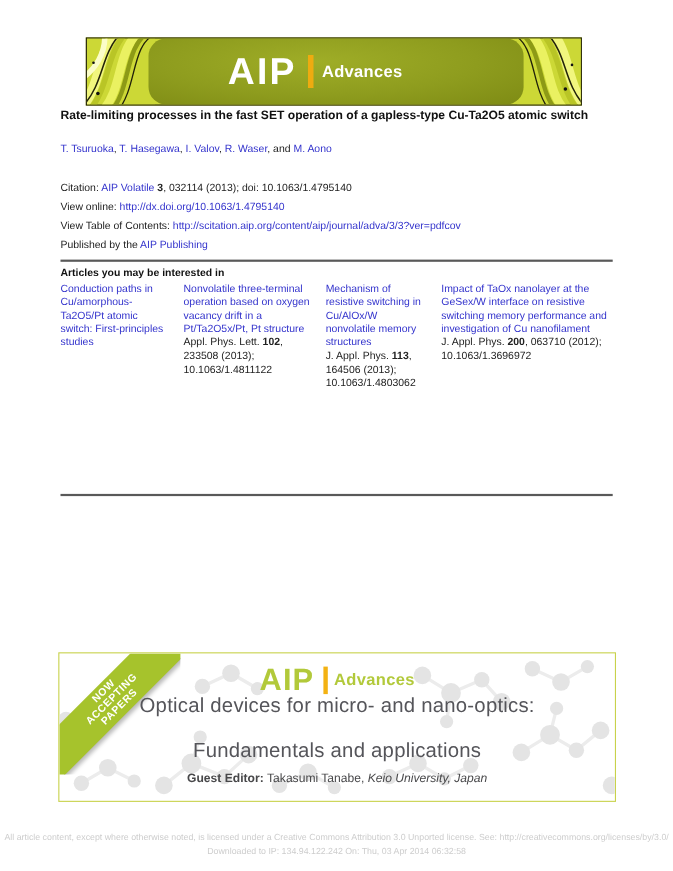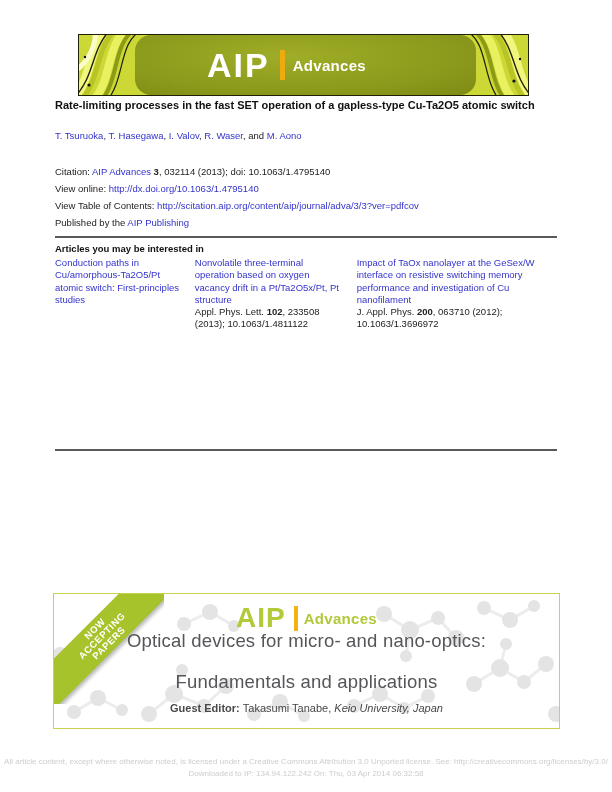--- a/index.html
+++ b/index.html
@@ -98,41 +98,45 @@
     <span><a class="link">T. Hasegawa</a><span>, </span></span>
   
     <span><a class="link">I. Valov</a><span>, </span></span>
   
     <span><a class="link">R. Waser</a><span>, and </span></span>
   
     <span><a class="link">M. Aono</a><span></span></span>
   </div>
 
 <div class="citation-block">
-  <div><span>Citation: </span><a class="link">AIP Advances</a><b> 3</b><span>, 032114 (2013); doi: 10.1063/1.4795140</span></div>
+  <div><span>Citation: </span><a class="link">AIP Volatile</a><b> 3</b><span>, 032114 (2013); doi: 10.1063/1.4795140</span></div>
   <div><span>View online: </span><a class="link">http://dx.doi.org/10.1063/1.4795140</a></div>
   <div><span>View Table of Contents: </span><a class="link">http://scitation.aip.org/content/aip/journal/adva/3/3?ver=pdfcov</a></div>
   <div><span>Published by the </span><a class="link">AIP Publishing</a></div>
 </div>
 
 <div class="rule rule-1"></div>
 
 <div class="related-heading">Articles you may be interested in</div>
 
 <div class="related-list">
 
     <div class="related-item">
       <a class="link">Conduction paths in Cu/amorphous-Ta2O5/Pt atomic switch: First-principles studies</a>
     </div>
 
     <div class="related-item">
       <a class="link">Nonvolatile three-terminal operation based on oxygen vacancy drift in a Pt/Ta2O5x/Pt, Pt structure</a>
       <div class="ref"><span>Appl. Phys. Lett. </span><b>102</b><span>, 233508 (2013); 10.1063/1.4811122</span></div>
     </div>
 
+    <div class="related-item">
+      <a class="link">Mechanism of resistive switching in Cu/AlOx/W nonvolatile memory structures</a>
+      <div class="ref"><span>J. Appl. Phys. </span><b>113</b><span>, 164506 (2013); 10.1063/1.4803062</span></div>
+    </div>
 
 
     <div class="related-item">
       <a class="link">Impact of TaOx nanolayer at the GeSex/W interface on resistive switching memory performance and investigation of Cu nanofilament</a>
       <div class="ref"><span>J. Appl. Phys. </span><b>200</b><span>, 063710 (2012); 10.1063/1.3696972</span></div>
     </div>
   </div>
 
 <div class="rule rule-2"></div>
 

